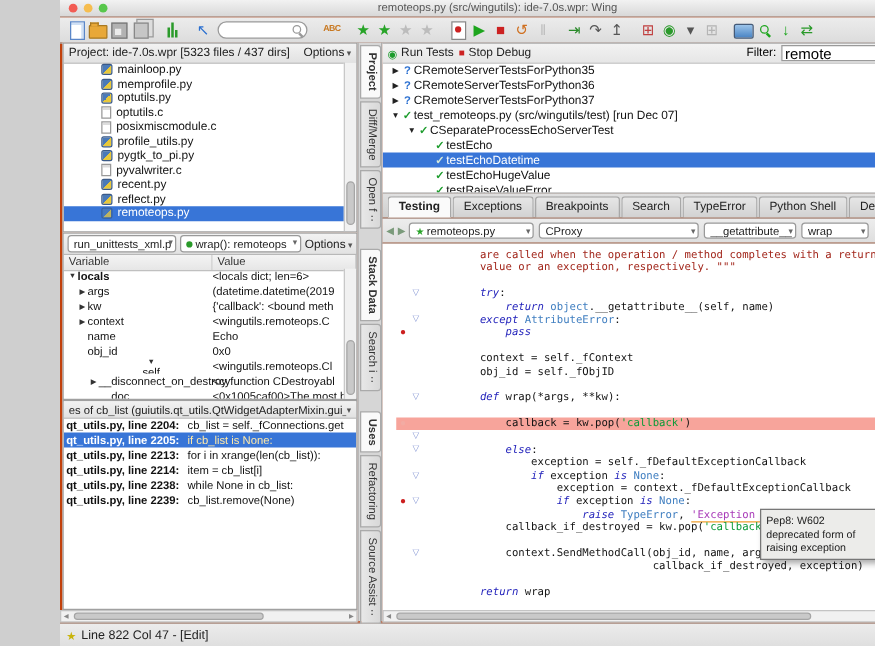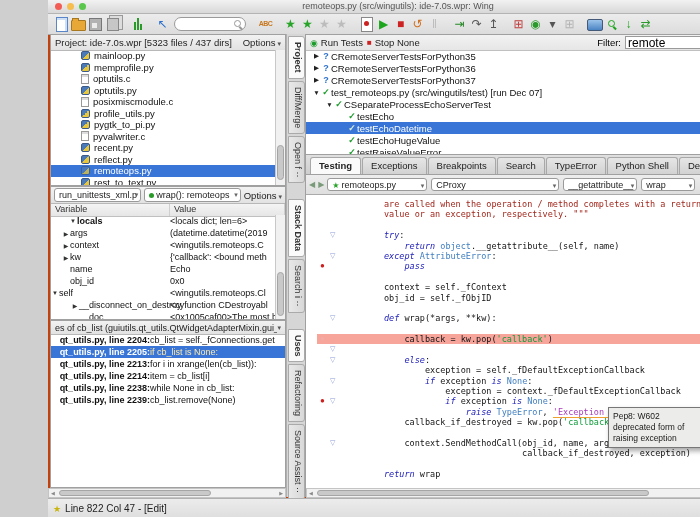--- a/index.html
+++ b/index.html
@@ -50,21 +50,21 @@
   .dd::after{content:"▾";position:absolute;right:2px;top:0;font-size:7px;color:#666;}
   .greendot{display:inline-block;width:5px;height:5px;border-radius:50%;background:#2a9a2a;margin-right:2px;}
   .colhdr{display:flex;height:12px;background:linear-gradient(#f4f4f4,#e6e6e6);border-bottom:1px solid #c0c0c0;font-size:9px;color:#333;}
   .colhdr span{padding:0 4px;border-right:1px solid #cfcfcf;box-sizing:border-box;}
   .srow{height:12px;display:flex;font-size:9px;color:#111;white-space:nowrap;position:relative;}
   .sname{position:absolute;left:0;top:0;bottom:0;display:flex;align-items:center;overflow:hidden;width:118px;}
   .sval{position:absolute;left:119px;top:0;bottom:0;right:0;display:flex;align-items:center;overflow:hidden;}
   .exp{width:8px;font-size:6px;color:#333;text-align:center;flex:0 0 auto;}
   
   .urow{height:12px;display:flex;align-items:center;font-size:9px;white-space:nowrap;overflow:hidden;color:#111;}
-  .uloc{font-weight:bold;width:97px;flex:0 0 auto;padding-left:2px;text-align:right;}
+  .uloc{font-weight:bold;width:97px;flex:0 0 auto;padding-left:2px;}
   .urow.sel{background:#3875d7;color:#fff;}
   .urow.sel .ucode{color:#ffe9a8;}
   
   #strip{position:absolute;left:238px;top:34px;width:20px;height:463px;background:#d6d6d6;border-left:1px solid #b0b0b0;border-right:1px solid #a0a0a0;box-sizing:border-box;}
   .vtab{writing-mode:vertical-rl;font-size:9px;color:#333;background:linear-gradient(90deg,#e8e8e8,#d8d8d8);border:1px solid #aaa;border-radius:0 3px 3px 0;padding:5px 1px;margin:2px 1px;text-align:center;box-sizing:border-box;width:17px;overflow:hidden;white-space:nowrap;}
   .vtab.act{background:#fafafa;font-weight:bold;}
   .vgap{height:12px;}
   
   .ttools{display:flex;align-items:center;height:15px;background:linear-gradient(#f2f2f2,#e6e6e6);border-bottom:1px solid #c0c0c0;font-size:9.5px;padding:0 4px;gap:4px;white-space:nowrap;}
   .tbtn{display:flex;align-items:center;gap:3px;color:#222;}
@@ -229,28 +229,28 @@
     <div id="pfiles" style="position:absolute;top:15px;left:0;right:9px;bottom:0;overflow:hidden;">
         <div class="prow">
           <span class="fico"></span>
           <span>mainloop.py</span>
         </div>
         <div class="prow">
           <span class="fico"></span>
           <span>memprofile.py</span>
         </div>
         <div class="prow">
+          <span class="fico"></span>
+          <span>optutils.py</span>
+        </div>
+        <div class="prow">
           <span class="fico c"></span>
           <span>optutils.c</span>
         </div>
         <div class="prow">
-          <span class="fico"></span>
-          <span>optutils.py</span>
-        </div>
-        <div class="prow">
           <span class="fico c"></span>
           <span>posixmiscmodule.c</span>
         </div>
         <div class="prow">
           <span class="fico"></span>
           <span>profile_utils.py</span>
         </div>
         <div class="prow">
           <span class="fico"></span>
           <span>pygtk_to_pi.py</span>
@@ -263,86 +263,82 @@
           <span class="fico"></span>
           <span>recent.py</span>
         </div>
         <div class="prow">
           <span class="fico"></span>
           <span>reflect.py</span>
         </div>
         <div class="prow sel">
           <span class="fico"></span>
           <span>remoteops.py</span>
-        </div>
-        <div class="prow">
-          <span class="fico"></span>
-          <span>rest_to_text.py</span>
         </div>
       </div>
     <div class="vsb" style="top:15px;bottom:0;">
         <div class="vthumb" style="top:70%;height:25%;"></div>
       </div>
   </div>
 
   <div class="panel" id="stack" style="left:2px;top:186px;width:236px;height:134px;">
     <div class="ddrow">
       <span class="dd" style="width:103px;"><span>run_unittests_xml.p</span></span>
       <span class="dd" style="width:116px;"><span class="greendot"></span><span>wrap(): remoteops</span></span>
       <span class="opt"><span>Options</span><span class="caret">▾</span></span>
     </div>
     <div class="colhdr">
       <span style="width:119px;">Variable</span>
       <span style="flex:1;">Value</span>
     </div>
     <div id="stackrows" style="position:absolute;top:28px;left:0;right:9px;bottom:0;overflow:hidden;">
         <div class="srow">
-          <span class="sname" style="padding-left: 18px;">
+          <span class="sname" style="padding-left: 3px;">
             <span class="exp">▼</span>
             <span style="font-weight: bold;">locals</span>
           </span>
           <span class="sval">&lt;locals dict; len=6&gt;</span>
         </div>
         <div class="srow">
           <span class="sname" style="padding-left: 11px;">
             <span class="exp">▶</span>
             <span>args</span>
           </span>
           <span class="sval">(datetime.datetime(2019</span>
         </div>
         <div class="srow">
           <span class="sname" style="padding-left: 11px;">
             <span class="exp">▶</span>
-            <span>context</span>
-          </span>
-          <span class="sval">&lt;wingutils.remoteops.C</span>
+            <span>kw</span>
+          </span>
+          <span class="sval">{'callback': &lt;bound meth</span>
         </div>
         <div class="srow">
           <span class="sname" style="padding-left: 11px;">
             <span class="exp">▶</span>
-            <span>kw</span>
-          </span>
-          <span class="sval">{'callback': &lt;bound meth</span>
+            <span>context</span>
+          </span>
+          <span class="sval">&lt;wingutils.remoteops.C</span>
         </div>
         <div class="srow">
           <span class="sname" style="padding-left: 11px;">
             <span class="exp"></span>
             <span>name</span>
           </span>
           <span class="sval">Echo</span>
         </div>
         <div class="srow">
           <span class="sname" style="padding-left: 11px;">
             <span class="exp"></span>
             <span>obj_id</span>
           </span>
           <span class="sval">0x0</span>
         </div>
         <div class="srow">
-          <span class="sname" style="">
+          <span class="sname" style="padding-left: 11px; flex-direction: column;">
             <span class="exp">▼</span>
             <span>self</span>
           </span>
           <span class="sval">&lt;wingutils.remoteops.Cl</span>
         </div>
         <div class="srow">
           <span class="sname" style="padding-left: 20px;">
             <span class="exp">▶</span>
             <span>__disconnect_on_destroy</span>
           </span>
@@ -408,21 +404,21 @@
     </div>
 
   <div class="panel" id="tests" style="left:258px;top:34px;width:442px;height:121px;border-left:none;">
     <div class="ttools">
       <span class="tbtn">
           <span style="color:#1c9c2c;font-size:9px;">◉</span>
           <span>Run Tests</span>
         </span>
       <span class="tbtn">
           <span style="color:#cc2222;font-size:8px;">■</span>
-          <span>Stop None</span>
+          <span>Stop Debug</span>
         </span>
       <span style="margin-left:auto;">Filter:</span>
       <input class="filter-input" value="remote" style="">
     </div>
     <div id="testrows" style="position:absolute;top:15px;left:0;right:9px;bottom:0;overflow:hidden;">
         <div class="trow" style="padding-left: 6px;">
           <span class="texp">▶</span>
           <span class="tst st-q">?</span>
           <span>CRemoteServerTestsForPython35</span>
         </div>

